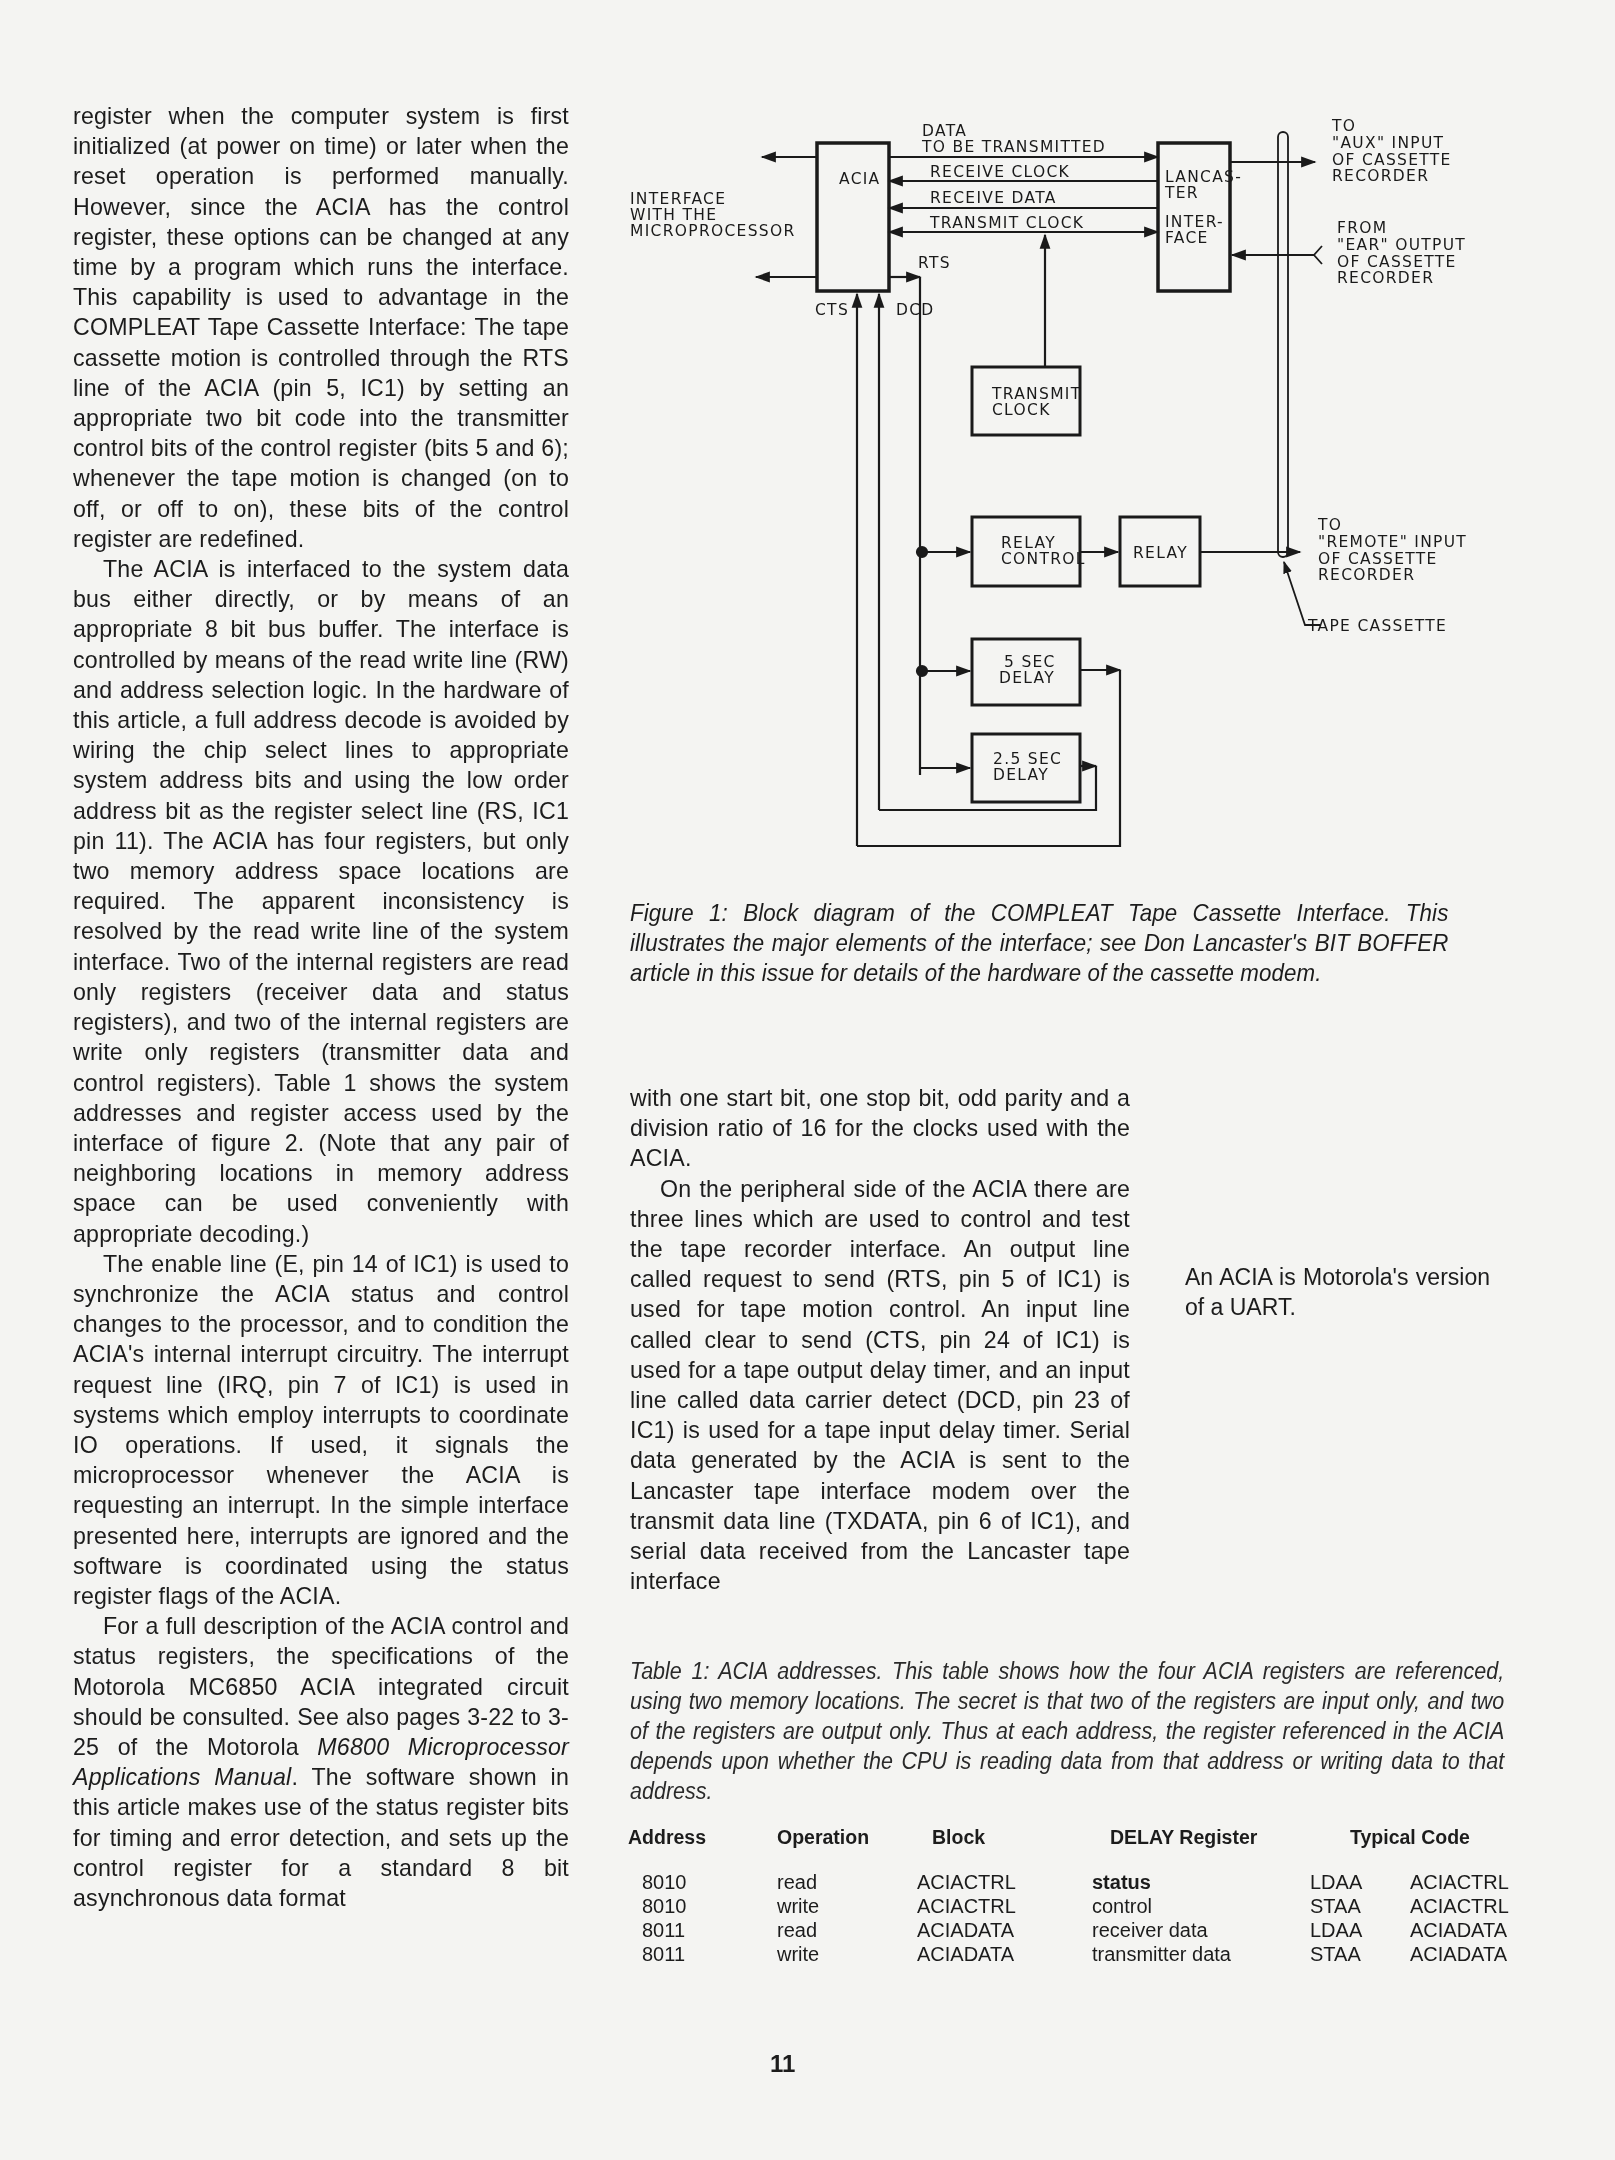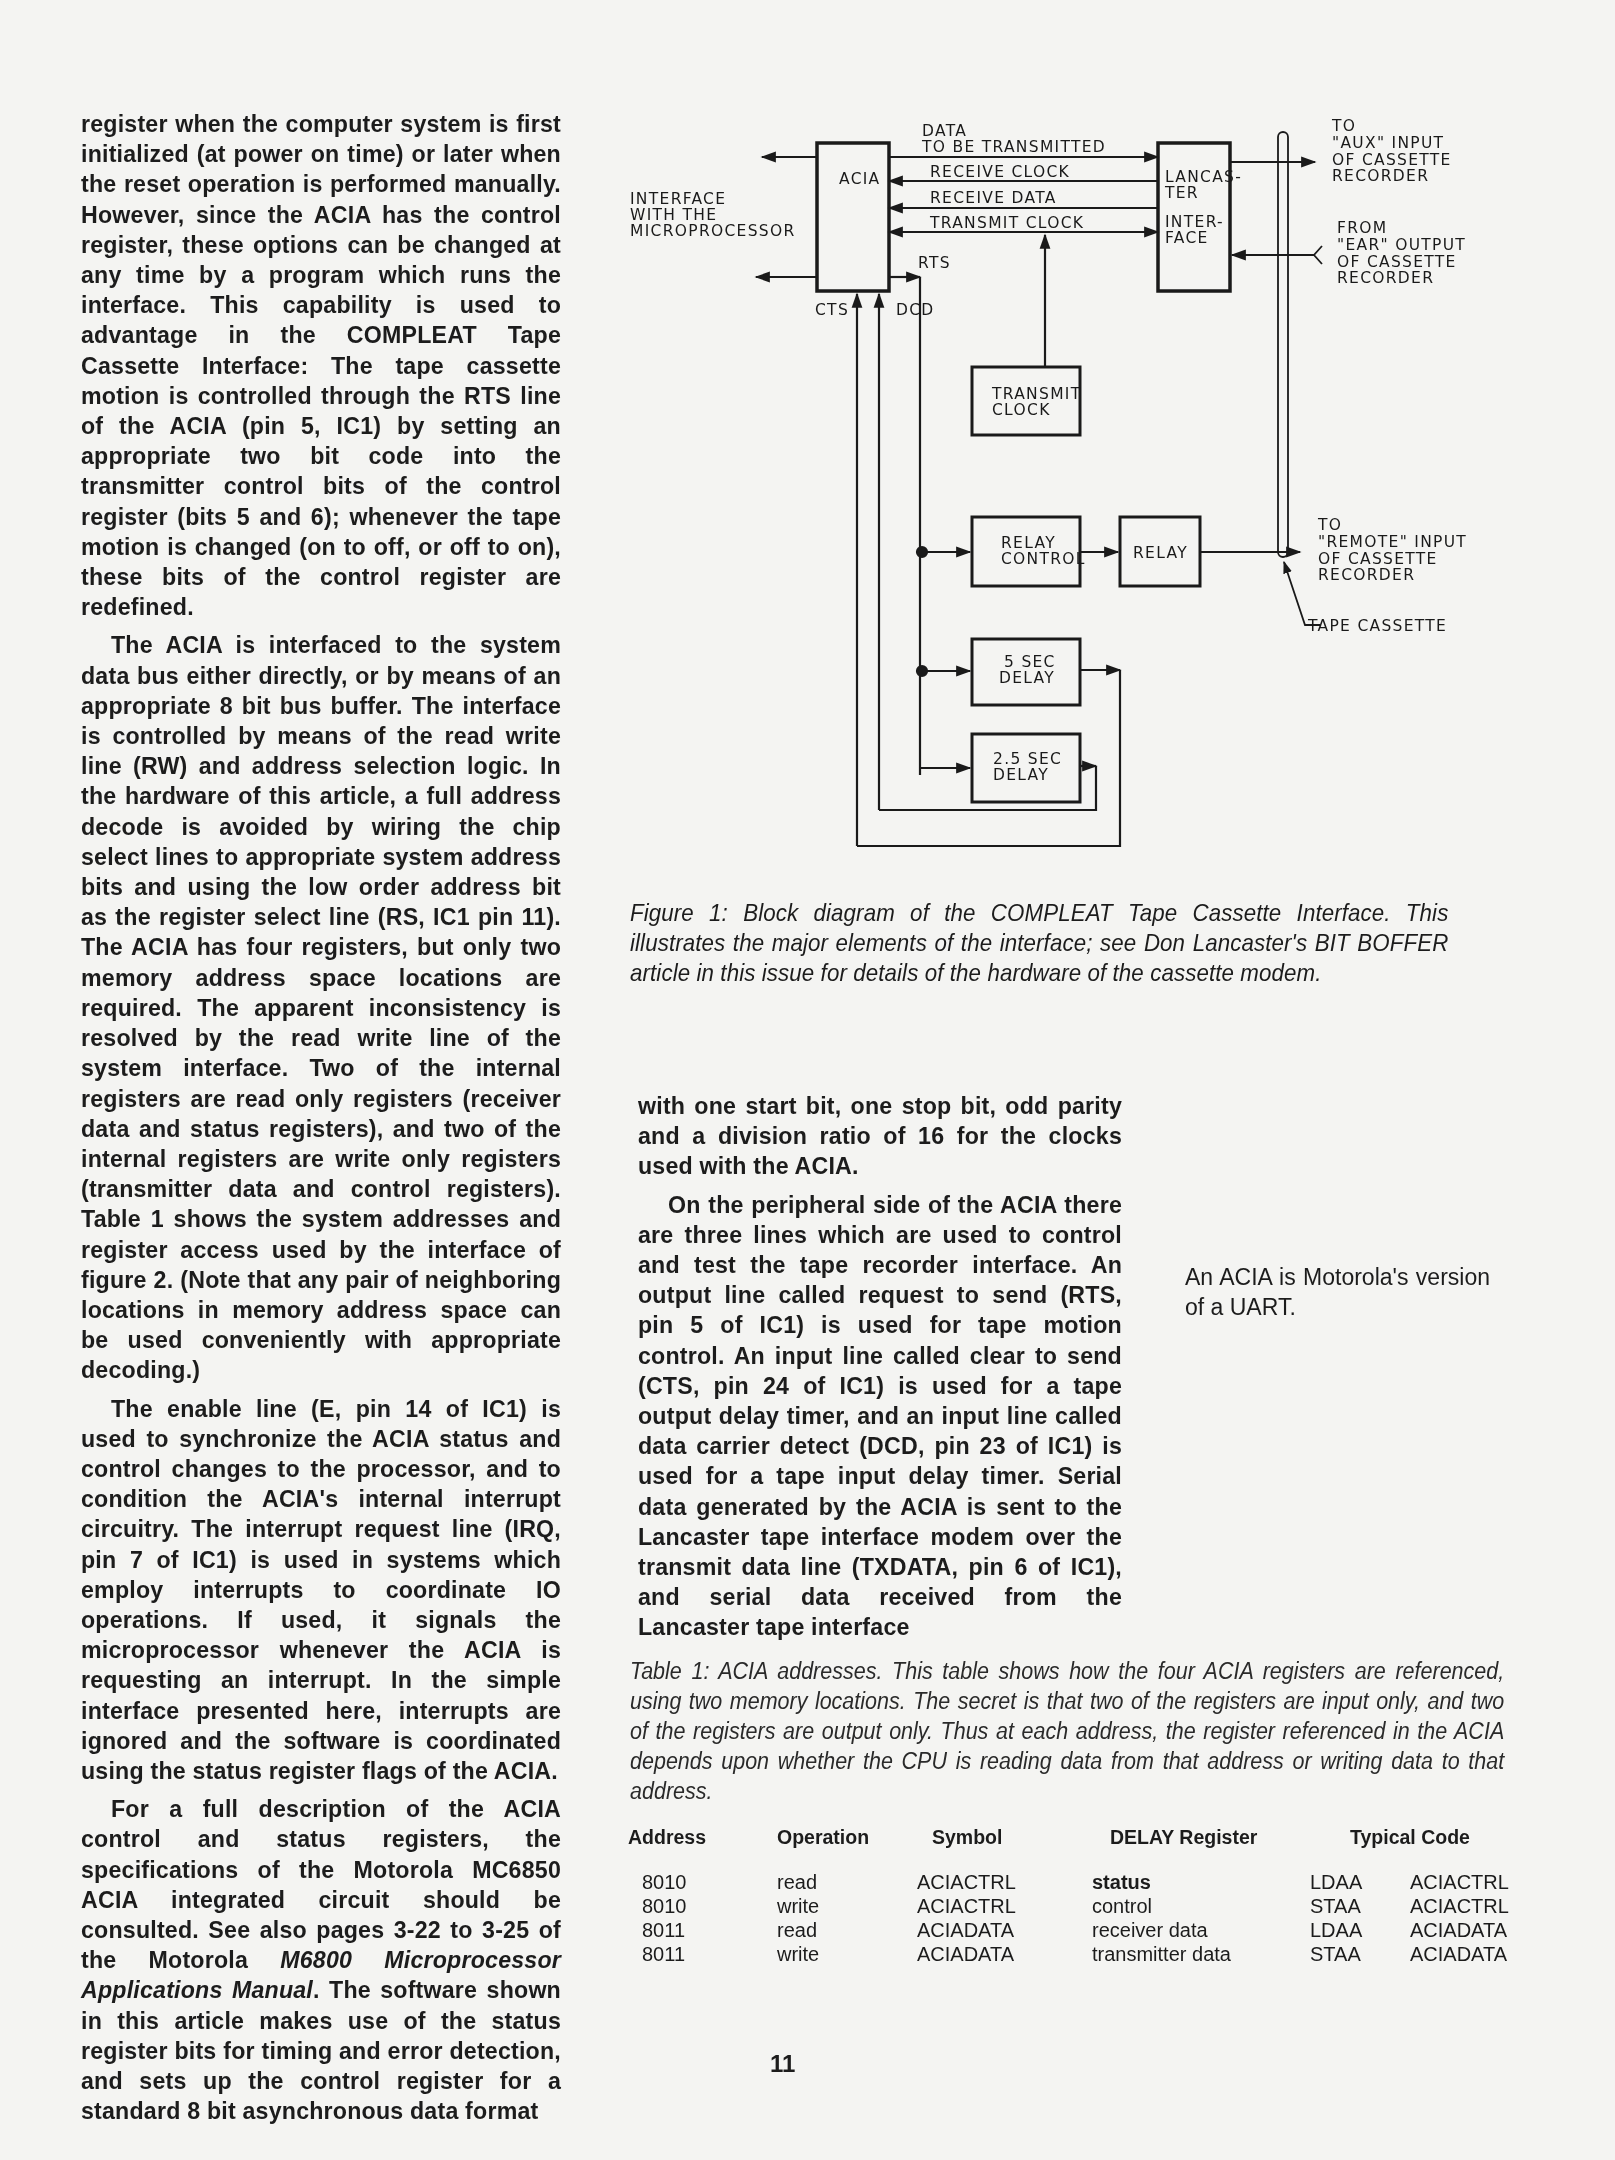--- a/index.html
+++ b/index.html
@@ -1,19 +1,19 @@
 <!DOCTYPE html>
 <html><head>
 <meta charset="utf-8">
 <style>
   html, body { margin:0; padding:0; }
   body { width:1615px; height:2160px; background:#f4f4f2; position:relative; overflow:hidden;
          font-family:"Liberation Sans", "DejaVu Sans", sans-serif; color:#1c1c1c; }
   .col-left { position:absolute; left:73px; top:101px; width:496px; }
-  .body-p { font-size:23.2px; line-height:30.2px; text-align:justify; margin:8px; letter-spacing:0.2px;font-weight:bold; }
+  .body-p { font-size:23.2px; line-height:30.2px; text-align:justify; margin:0; letter-spacing:0.2px; }
   .body-p.indent { text-indent:30px; }
   .body-p em { font-style:italic; }
   .col-mid { position:absolute; left:630px; top:1083px; width:500px; }
   .sidebar-note { position:absolute; left:1185px; top:1262px; width:305px; font-size:23px; line-height:30px;
                   text-align:justify; text-align-last:left; }
   .fig-caption { position:absolute; left:630px; top:898px; width:880px; font-style:italic; font-size:24px;
                  line-height:30px; text-align:justify; letter-spacing:0.1px; transform:scaleX(0.93); transform-origin:left top; }
   .table-caption { position:absolute; left:630px; top:1656px; width:935px; font-style:italic; font-size:23px;
                    line-height:30px; text-align:justify; color:#2a2a2a; transform:scaleX(0.935); transform-origin:left top; }
   table.acia { position:absolute; left:628px; top:1826px; border-collapse:collapse; font-size:20px; }
@@ -145,21 +145,21 @@
 
 <div class="sidebar-note">An ACIA is Motorola's version of a UART.</div>
 
 <div class="table-caption">Table 1: ACIA addresses. This table shows how the four ACIA registers are referenced, using two memory locations. The secret is that two of the registers are input only, and two of the registers are output only. Thus at each address, the register referenced in the ACIA depends upon whether the CPU is reading data from that address or writing data to that address.</div>
 
 <table class="acia">
   <thead>
     <tr>
       <th class="c-addr" style="padding-left:0 !important">Address</th>
       <th class="c-op">Operation</th>
-      <th class="c-sym" style="padding-left:15px">Symbol</th>
+      <th class="c-sym" style="padding-left:15px">Block</th>
       <th class="c-reg" style="padding-left:18px">DELAY Register</th>
       <th colspan="2" style="padding-left:40px">Typical Code</th>
     </tr>
   </thead>
   <tbody id="table-body">
       <tr>
         <td class="c-addr" style="padding-top: 0px;">8010</td>
         <td class="c-op" style="padding-left: 40px; padding-top: 0px;">read</td>
         <td class="c-sym" style="padding-top: 0px;">ACIACTRL</td>
         <td class="c-reg" style="padding-top: 0px; font-weight: bold;">status</td>

